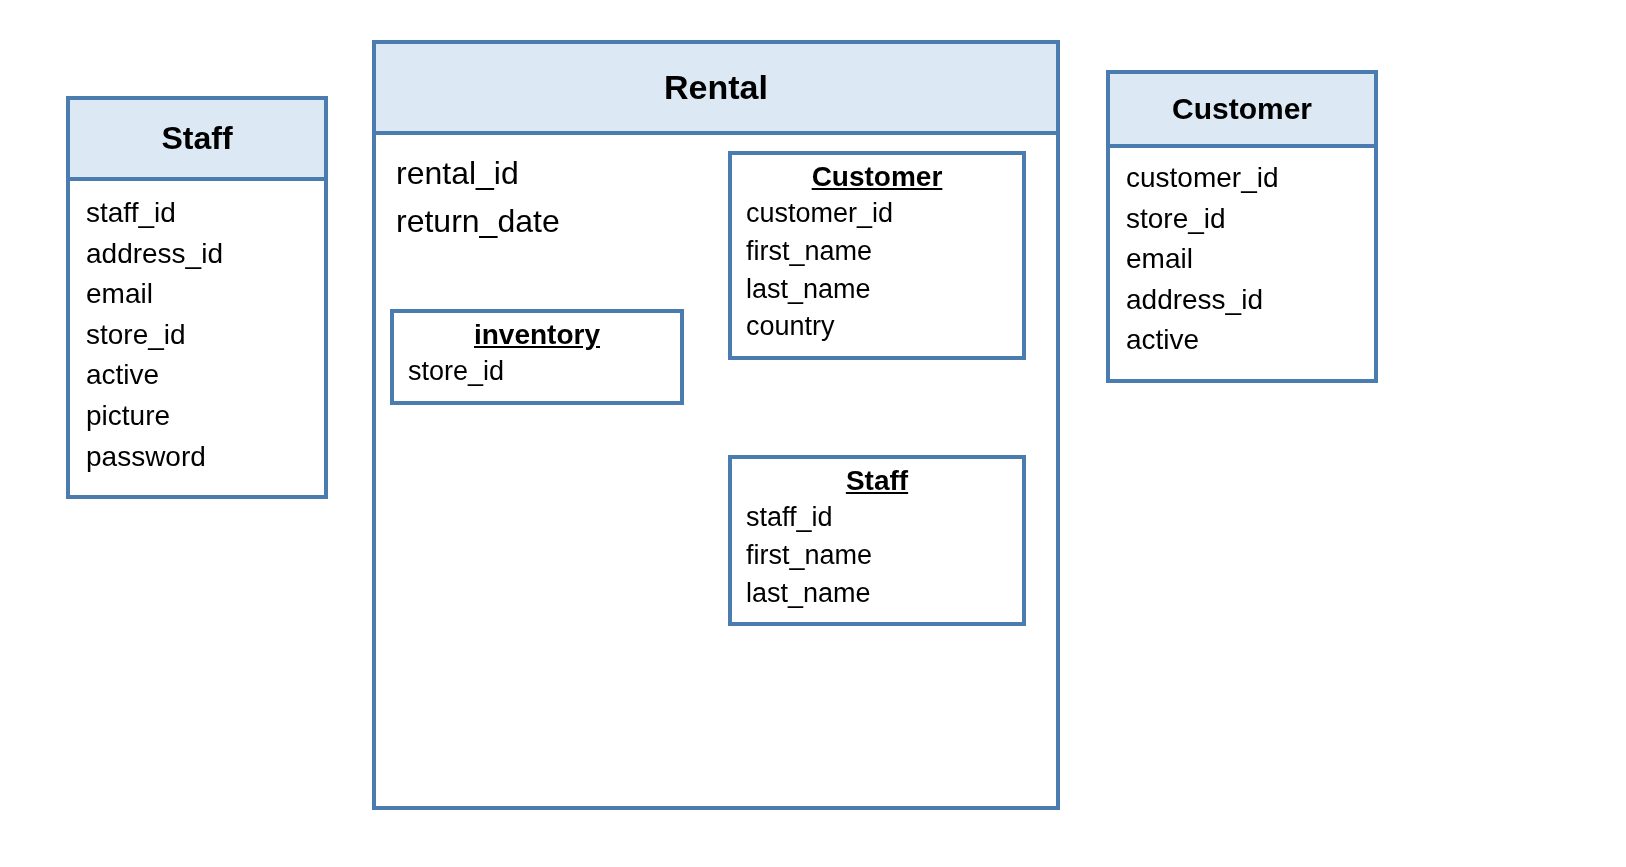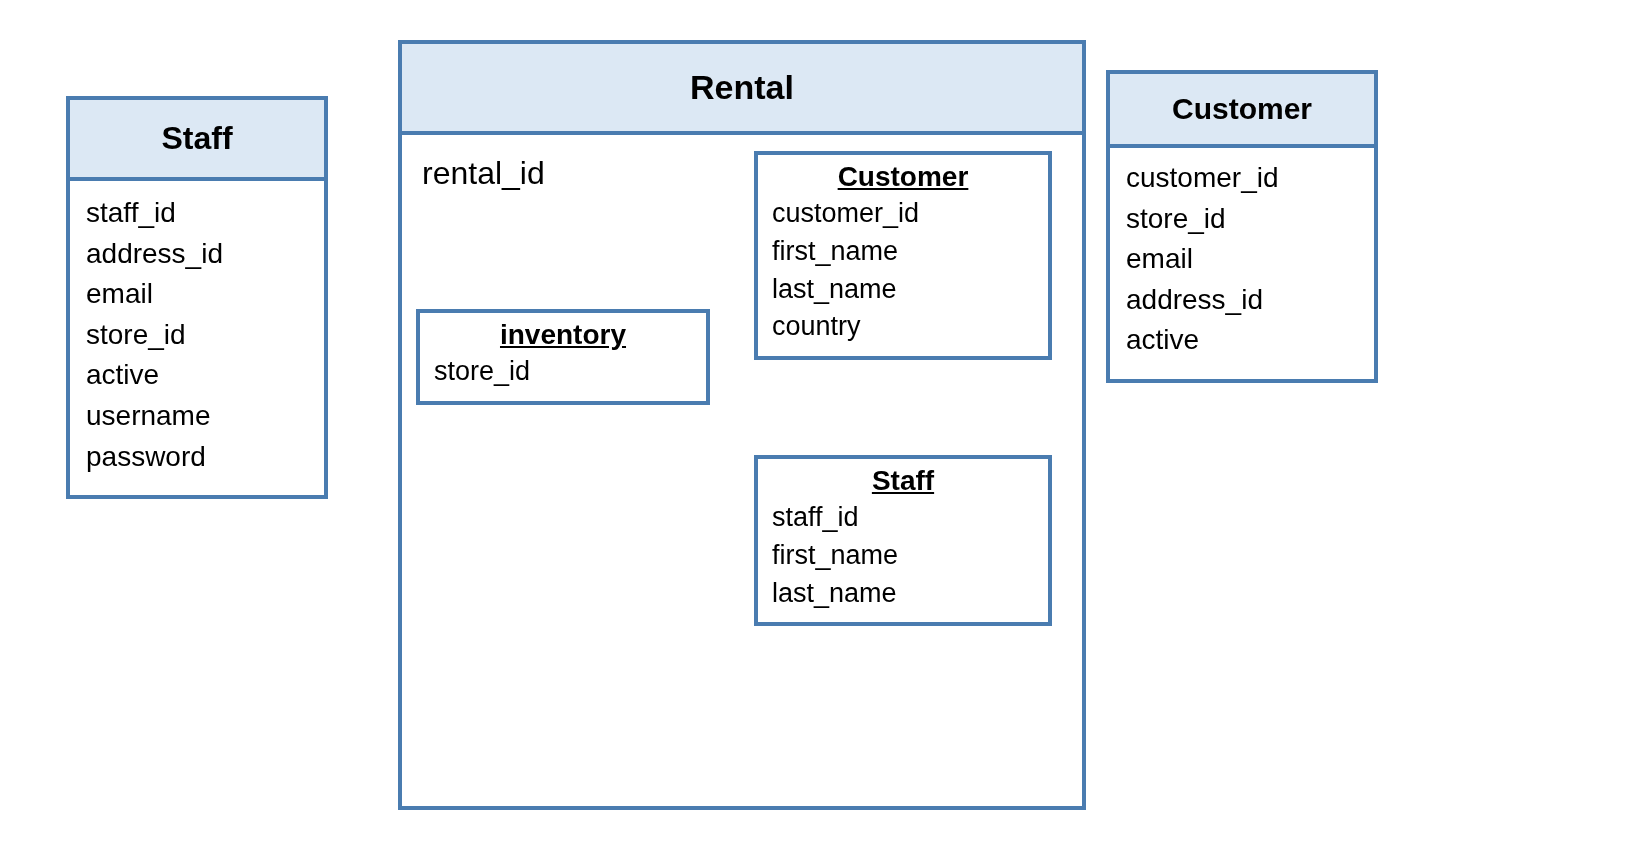--- a/index.html
+++ b/index.html
@@ -59,21 +59,21 @@
     
     .staff-entity {
       left: 36px;
       top: 56px;
       width: 262px;
     }
     .staff-entity .entity-header { font-size: 32px; padding: 20px 8px; }
     .staff-entity .entity-body { padding: 12px 16px 18px 16px; }
 
     .rental-entity {
-      left: 368px;
+      left: 342px;
       top: 0px;
       width: 688px;
       height: 770px;
     }
     .rental-entity .entity-header { font-size: 34px; padding: 24px 8px; }
     .rental-entity .entity-body {
       padding: 14px 20px 20px 20px;
       height: calc(100% - 86px);
     }
     .rental-entity .top-attrs .attr { font-size: 32px; line-height: 1.5; }
@@ -110,31 +110,32 @@
 
   <div class="entity staff-entity">
     <div class="entity-header">Staff</div>
     <div class="entity-body">
       <div class="attr-list">
         <div class="attr">staff_id</div>
         <div class="attr">address_id</div>
         <div class="attr">email</div>
         <div class="attr">store_id</div>
         <div class="attr">active</div>
-        <div class="attr">username</div>
+        <div class="attr">picture</div>
         <div class="attr">password</div>
       </div>
     </div>
   </div>
 
   <div class="entity rental-entity">
     <div class="entity-header">Rental</div>
     <div class="entity-body">
       <div class="top-attrs attr-list">
         <div class="attr">rental_id</div>
+        <div class="attr">return_date</div>
       </div>
 
       <div class="inner-entity inner-customer">
         <div class="inner-title">Customer</div>
         <div class="attr">customer_id</div>
         <div class="attr">first_name</div>
         <div class="attr">last_name</div>
         <div class="attr">country</div>
       </div>
 

